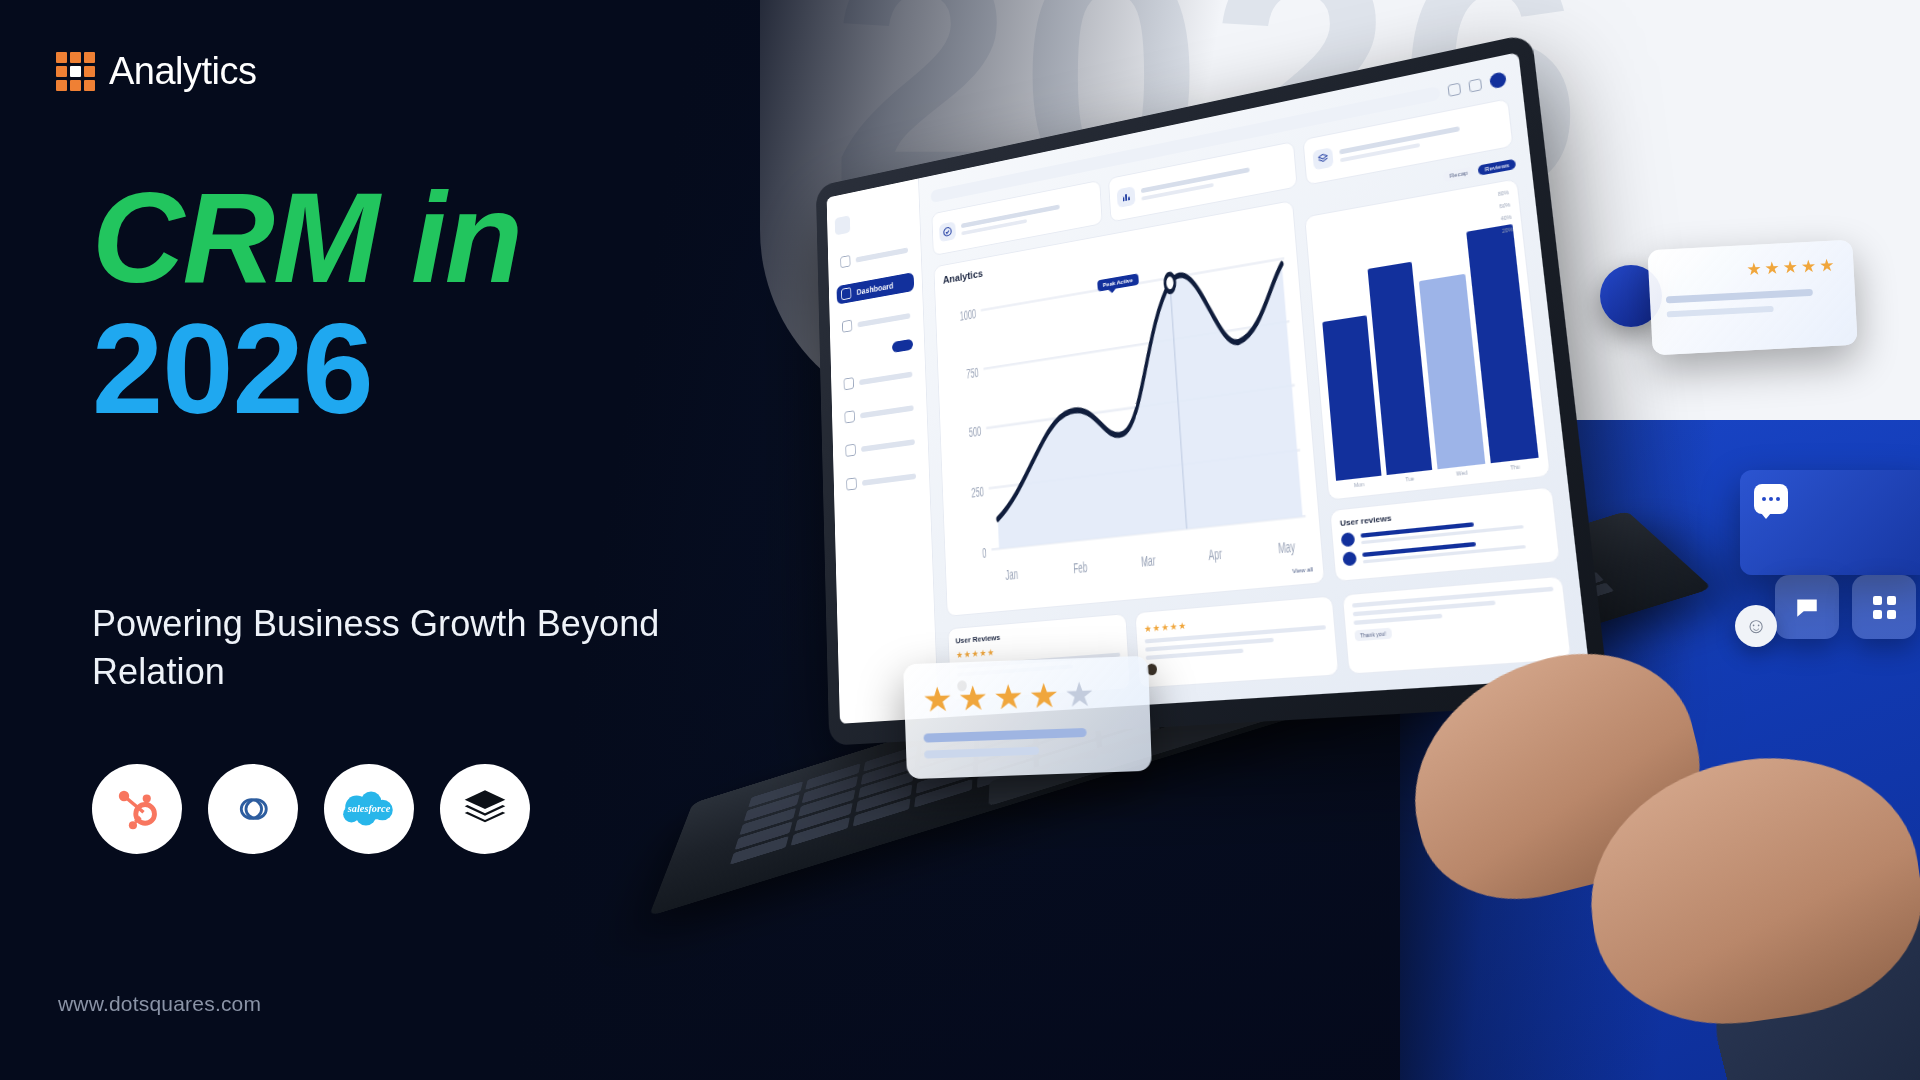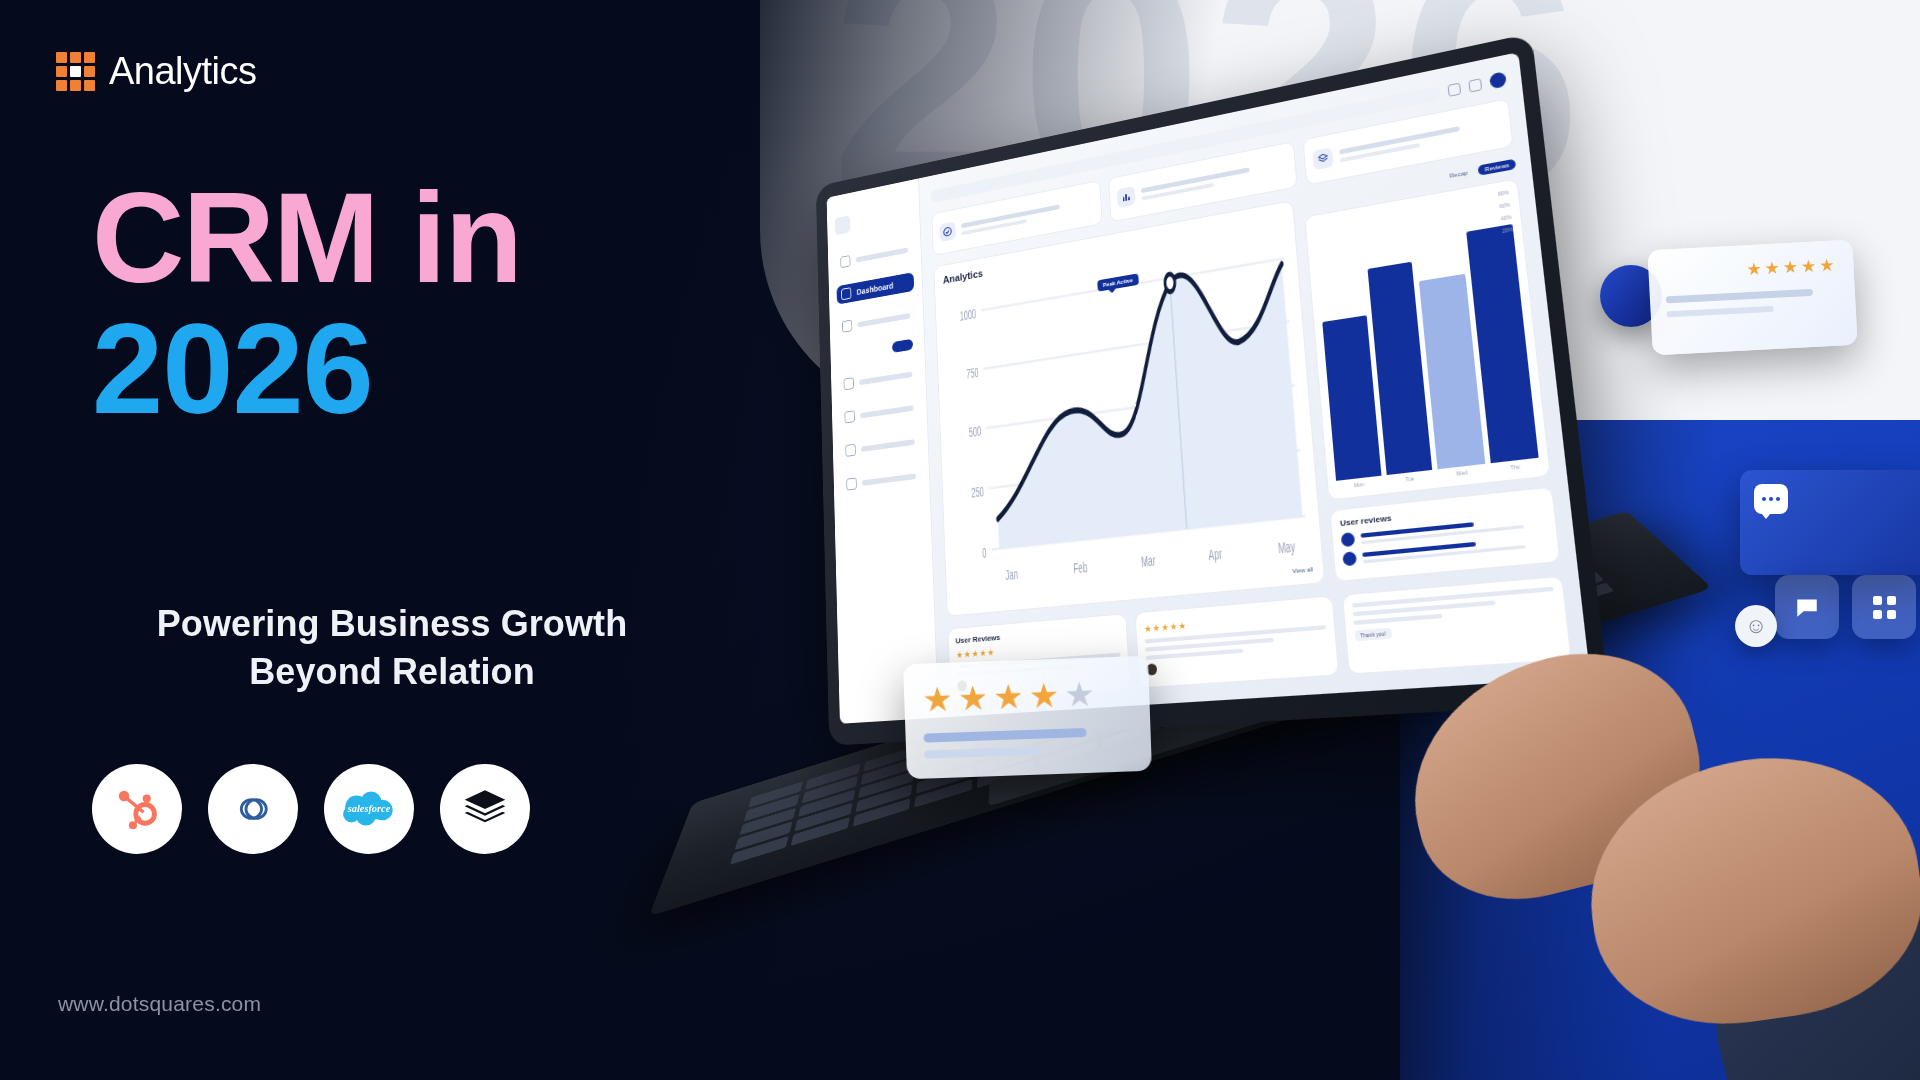--- a/index.html
+++ b/index.html
@@ -50,34 +50,33 @@
   .left { position:absolute; left:0; top:0; width:760px; height:1080px; z-index:40; }
 
   .logo-row { position:absolute; left:56px; top:50px; display:flex; align-items:center; gap:14px; }
   .logo-mark { display:grid; grid-template-columns:repeat(3,11px); grid-template-rows:repeat(3,11px); gap:3px; }
   .logo-cell { background:#ef8034; border-radius:1px; }
   .logo-cell.center { background:#ffffff; }
   .logo-text { color:#fff; font-size:38px; font-weight:400; letter-spacing:-0.5px; }
 
   .headline { position:absolute; left:92px; top:178px; }
   .headline .l1 {
-    color:#f9a8d4; font-size:128px; font-weight:700; line-height:0.94;
-    letter-spacing:-2px; white-space:nowrap;
+    color:#22c55e; font-size:128px; font-weight:700; line-height:0.94;
+    letter-spacing:-2px; white-space:nowrap;font-style:italic;
   }
   .headline .l2 {
     color:#1fa8f0; font-size:128px; font-weight:700; line-height:1.02;
     letter-spacing:-1px; margin-top:6px;
   }
 
   .subtitle {
     position:absolute; left:92px; top:600px;
     width:600px;
-    color:#eef2f8; font-size:36px; font-weight:700; line-height:1.33;
+    color:#eef2f8; font-size:36px; font-weight:400; line-height:1.33;
     letter-spacing:0.1px;
-    text-align:center;
   }
 
   .icon-row { position:absolute; left:92px; top:764px; display:flex; gap:26px;justify-content:center; }
   .icon-circle {
     width:90px; height:90px; border-radius:50%; background:#ffffff;
     display:flex; align-items:center; justify-content:center;
   }
 
   .site-url {
     position:absolute; left:58px; top:992px;

